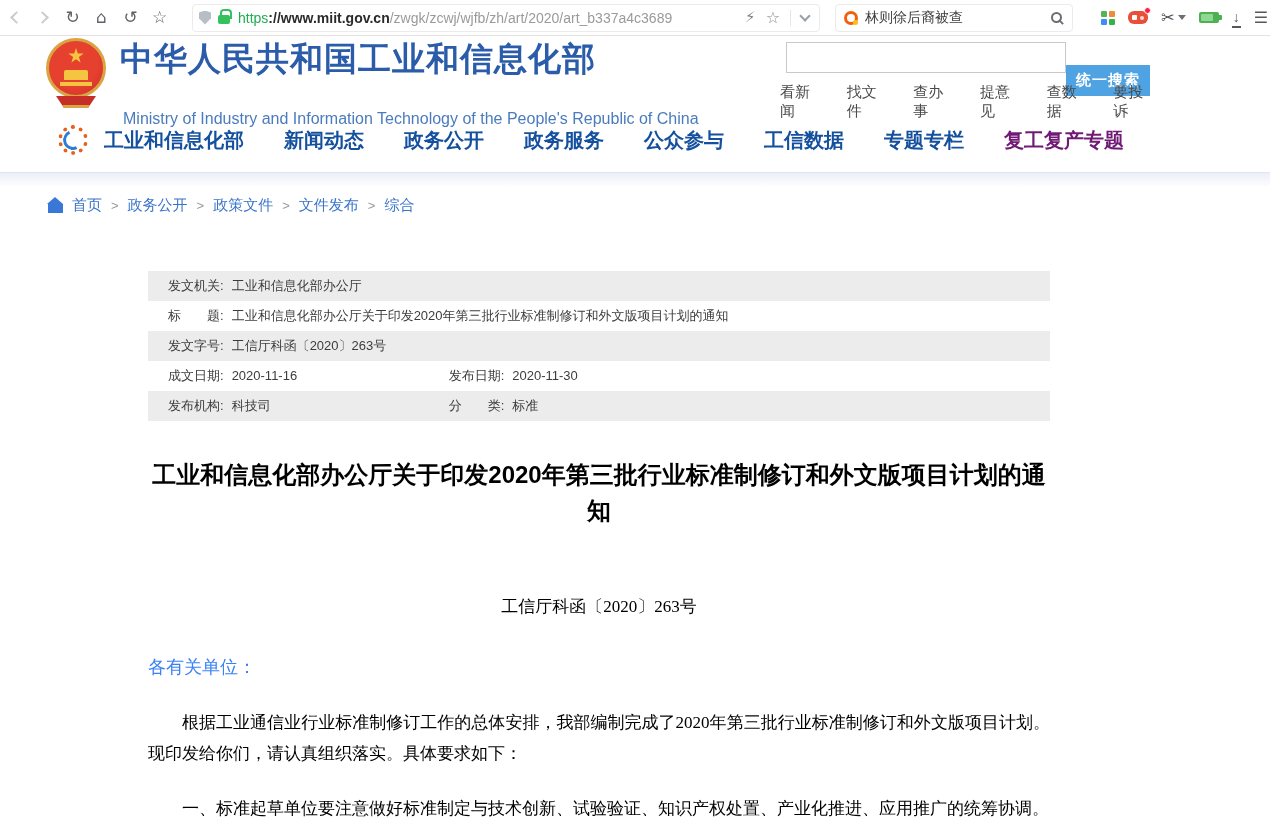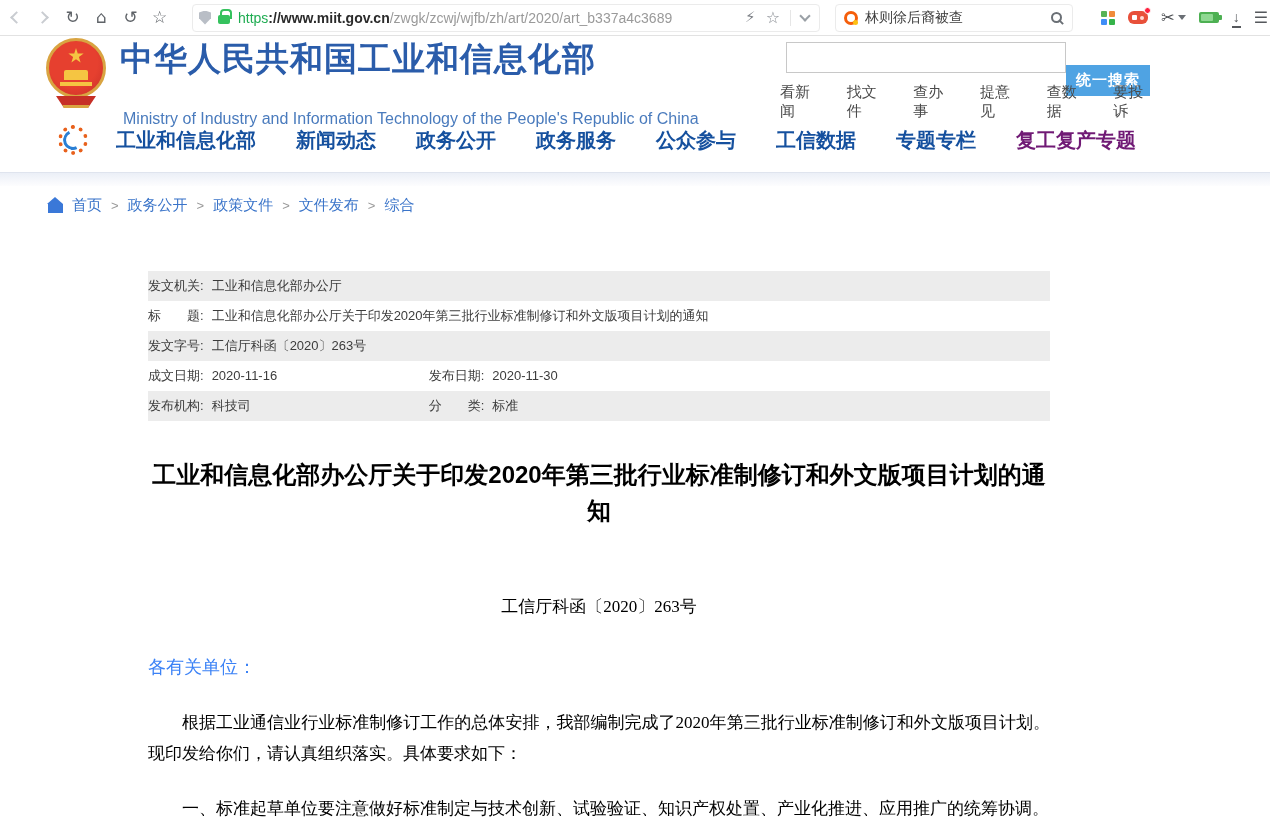--- a/index.html
+++ b/index.html
@@ -78,40 +78,40 @@
                  font-size:15px; font-weight:bold; border:none; cursor:pointer; letter-spacing:1px;margin-top:23px; }
   .quick-links { position:absolute; left:780px; top:46px; width:370px; display:flex; justify-content:space-between;gap:30px; }
   .quick-links span { font-size:15px; color:#4a4a4a; cursor:pointer; }
 
   
   .mainnav { position:absolute; top:116px; left:0; width:1270px; height:48px; display:flex; align-items:center; }
   .navlogo { position:relative; width:30px; height:30px; margin-left:58px; flex:0 0 auto; }
   .navlogo::before { content:""; position:absolute; inset:0; border:4px dotted #e8611c; border-radius:50%; }
   .navlogo::after { content:""; position:absolute; inset:5px; border:3px solid transparent; border-bottom-color:#2a7fd4;
                     border-left-color:#2a7fd4; border-radius:50%; transform:rotate(20deg); }
-  .navitems { display:flex; gap:40px; margin-left:28px; }
+  .navitems { display:flex; gap:40px; margin-left:16px; }
   .navitems a { font-size:20px; font-weight:bold; color:#15509e; text-decoration:none; white-space:nowrap; cursor:pointer; }
   .navitems a.hot { color:#701a75; }
 
   
   .band { position:absolute; top:172px; left:0; width:1270px; height:14px;
           border-top:1px solid #dfe4ee; background:linear-gradient(#ebeff7,#fdfdfe); }
 
   
   .crumbs { position:absolute; top:196px; left:48px; display:flex; align-items:center; gap:9px; }
   .house { position:relative; width:15px; height:9px; background:#3a78d8; margin-top:6px; }
   .house::before { content:""; position:absolute; top:-7px; left:-1px; width:0; height:0;
                    border-left:8.5px solid transparent; border-right:8.5px solid transparent; border-bottom:7px solid #3a78d8; }
   .crumbs a { font-size:15px; color:#3a74c9; text-decoration:none; cursor:pointer; }
   .crumbs .sep { font-size:13px; color:#999; }
 
   
   .article { position:absolute; left:148px; top:271px; width:902px; }
   .meta-table { width:100%; }
-  .mrow { height:30px; line-height:30px; font-size:13px; color:#3c3c3c; padding-left:0; white-space:nowrap; }
+  .mrow { height:30px; line-height:30px; font-size:13px; color:#3c3c3c; padding-left:20px; white-space:nowrap; }
   .mrow.gray { background:#ececec; }
   .mcell1 { display:inline-block; width:277px; vertical-align:top; }
   .mlabel { margin-right:8px; }
   .art-title { margin-top:36px; font-size:24px; line-height:36px; font-weight:bold; color:#000; text-align:center; }
   .doc-number { margin-top:68px; text-align:center; font-size:17px; line-height:20px; color:#000;
                 font-family:"Liberation Serif","DejaVu Serif",serif; }
   .salutation { margin-top:38px; font-size:18px; line-height:24px; color:#3b82f6;
                 font-family:"Liberation Serif","DejaVu Serif",serif; }
   .para { margin-top:28px; font-size:17px; line-height:31px; color:#000; text-align:justify;
           text-indent:2em; font-family:"Liberation Serif","DejaVu Serif",serif; }

